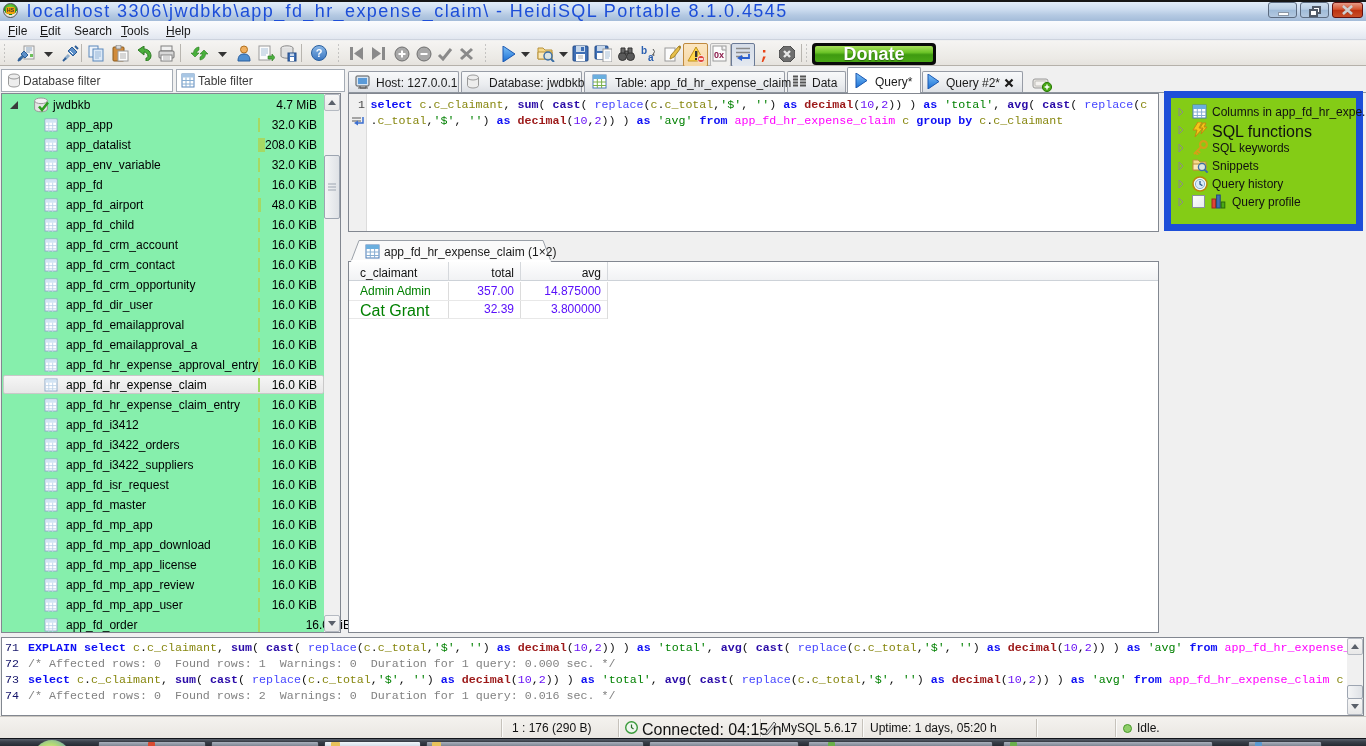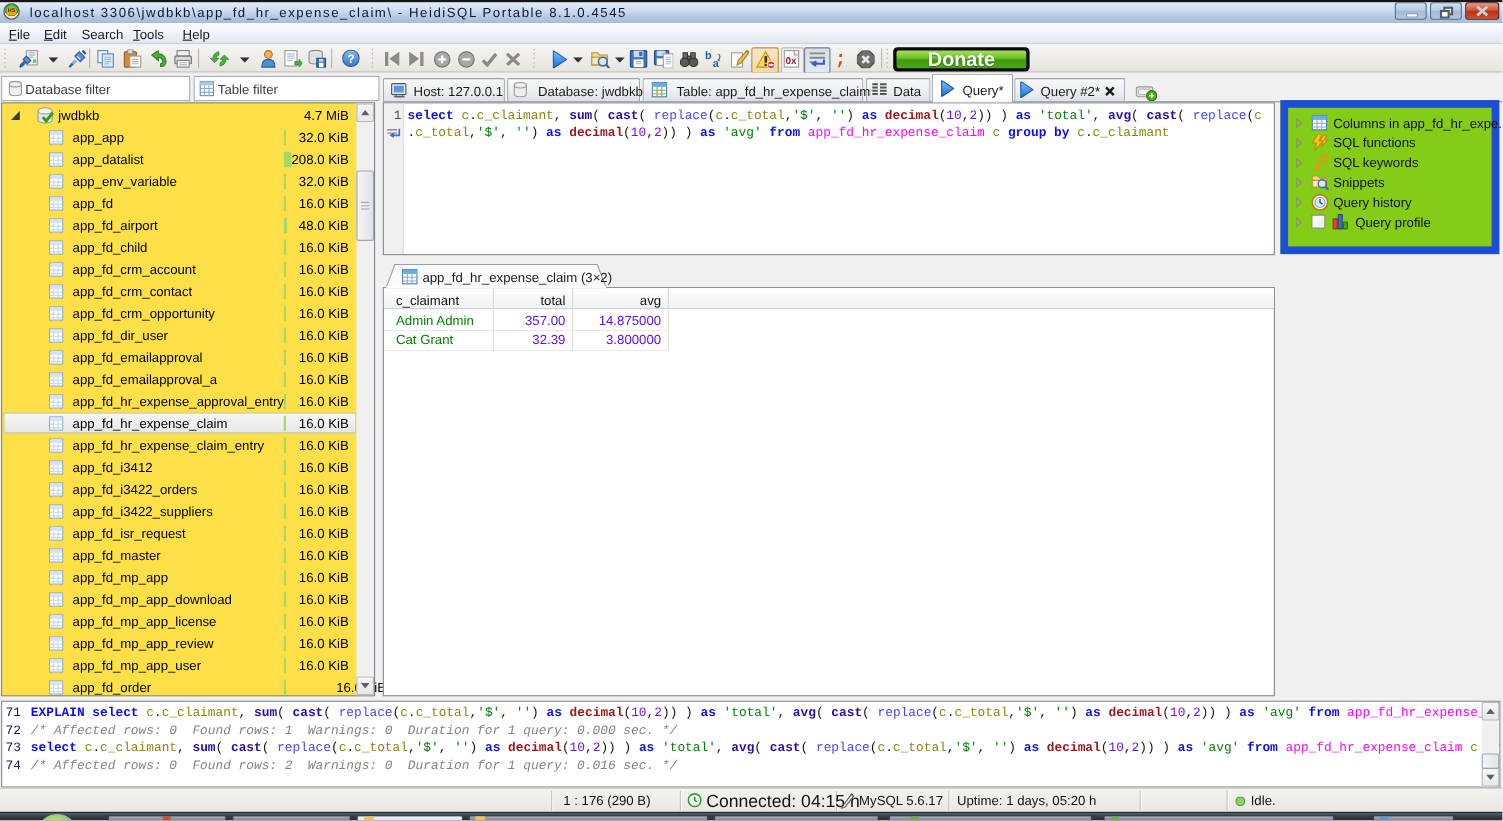--- a/index.html
+++ b/index.html
@@ -8,37 +8,37 @@
 .a{position:absolute}
 .mono{font-family:"Liberation Mono",monospace;font-size:11.67px;white-space:pre}
 .k{color:#0d0ef5;font-weight:bold}
 .f{color:#2a0ba8;font-weight:bold}
 .fn{color:#4545ff}
 .id{color:#87870f}
 .s{color:#008000}
 .dt{color:#9c1919;font-weight:bold}
 .n{color:#6a14f5}
 .tb{color:#ff00ff}
-.cm{color:#828282;font-style:italic}
+.cm{color:#828282;}
 .tabtxt{font-size:12px;color:#1a1a1a}
 .tab{top:71px;height:21px;background:linear-gradient(180deg,#f8f9fa 0%,#ebedf0 60%,#dde0e5 100%);border:1px solid #979ca6;border-bottom:none;border-radius:2px 2px 0 0}
 .tabactive{top:67px;height:25px;background:#fff;border:1px solid #979ca6;border-bottom:none;border-radius:2px 2px 0 0;z-index:3}
 .trow{position:absolute;height:20px;line-height:20px}
 .ticon{position:absolute;left:42px;top:3px}
 .tlabel{position:absolute;left:64px;font-size:12px;color:#000}
 .tsize{position:absolute;right:23px;font-size:12px;color:#000;text-align:right}
 .tbar{position:absolute;left:256px;top:3px;height:14px;background:#a6d964}
 .tbtn{position:absolute;top:1.5px;height:7px;border-radius:2px 2px 0 0;background:linear-gradient(180deg,#aab1bd 0%,#848c99 55%,#6e7683 100%);border:1px solid #3a3f48;border-bottom:none}
 </style>
 </head>
 <body>
 <div class="a" id="titlebar" style="left:0;top:0;width:1366px;height:21px;background:linear-gradient(180deg,#e2edf9 0%,#ccdcef 40%,#b4c9e2 70%,#a4bcd9 100%);border-top:2px solid #161616"></div>
 <div class="a" style="left:3px;top:3px;width:15px;height:15px;border-radius:50%;background:radial-gradient(circle at 50% 30%,#7ed24a 0%,#3fae24 45%,#1d8c12 60%,#e8e4da 62%,#f3efe6 100%);border:1px solid #555"></div>
 <div class="a" style="left:6px;top:7px;width:9px;height:7px;background:#f7a308;border-radius:2px;font-size:5px;font-weight:bold;color:#333;text-align:center;line-height:7px">HS</div>
-<div class="a" style="left:27px;top:3px;height:17px;line-height:17px;font-size:12px;letter-spacing:1.4px;color:#0f172a">localhost 3306\jwdbkb\app_fd_hr_expense_claim\ - HeidiSQL Portable 8.1.0.4545</div>
+<div class="a" style="left:27px;top:3px;height:17px;line-height:17px;font-size:18px;letter-spacing:1.4px;color:#1d4ed8">localhost 3306\jwdbkb\app_fd_hr_expense_claim\ - HeidiSQL Portable 8.1.0.4545</div>
 
 <div class="a" style="left:1268px;top:2px;width:29px;height:16px;border:1px solid #5c6b80;border-radius:3px;background:linear-gradient(180deg,#cfe0ef 0%,#b8cde4 45%,#9fbbd8 50%,#b3c8e0 100%)">
     <div class="a" style="left:9px;top:9px;width:11px;height:4px;background:#fdfdfd;border:1px solid #8a96a5"></div>
   </div>
 <div class="a" style="left:1300px;top:2px;width:29px;height:16px;border:1px solid #5c6b80;border-radius:3px;background:linear-gradient(180deg,#cfe0ef 0%,#b8cde4 45%,#9fbbd8 50%,#b3c8e0 100%)">
     <div class="a" style="left:11px;top:3px;width:9px;height:8px;border:2px solid #505a68;background:#fff"></div>
     <div class="a" style="left:8px;top:6px;width:9px;height:8px;border:2px solid #505a68;background:#fff"></div>
   </div>
 <div class="a" style="left:1332px;top:2px;width:31px;height:16px;border:1px solid #61100e;border-radius:3px;background:linear-gradient(180deg,#e59a86 0%,#d4542f 45%,#bd3312 52%,#c94e28 100%);color:#fff;font-weight:bold;text-align:center;line-height:15px;font-size:12px;text-shadow:0 1px 1px #7a1a0a">
     <svg width="29" height="14" style="display:block">
@@ -345,21 +345,21 @@
       <path d="M1.5 1.5 L8.5 8.5 M8.5 1.5 L1.5 8.5" stroke="#1a1a1a" stroke-width="2.2"></path>
     </svg>
 <svg class="a" style="left:1032px;top:77px" width="21" height="15">
       <rect x="1" y="2" width="15" height="9" rx="2" fill="#e6e4e0" stroke="#9a9a9a"></rect>
       <rect x="3" y="4" width="11" height="5" rx="1" fill="#f4f2ef" stroke="#c0beba"></rect>
       <circle cx="15" cy="10" r="4.6" fill="#4aa816" stroke="#2a7a08"></circle>
       <path d="M15 7.6v4.8M12.6 10h4.8" stroke="#fff" stroke-width="1.4"></path>
     </svg>
 </div>
 
-<div class="a" id="tree" style="left:1px;top:93px;width:340px;height:540px;background:#fde047;border:1px solid #828790">
+<div class="a" id="tree" style="left:1px;top:93px;width:340px;height:540px;background:#86efac;border:1px solid #828790">
     <div id="treerows">
 <div class="trow" style="left:0;top:1px;width:338px">
         <svg style="position:absolute;left:8px;top:6px" width="9" height="9">
           <path d="M8 0 V8 H0 Z" fill="#3a3a3a"></path>
         </svg>
         <svg style="position:absolute;left:31px;top:2px" width="17" height="16">
           <path d="M1.6 3.8 V12 A6.4 2.8 0 0 0 14.4 12 V3.8" fill="#e4e4e4" stroke="#9a9a9a"></path>
           <ellipse cx="8" cy="3.8" rx="6.4" ry="2.8" fill="#f2f2f2" stroke="#9a9a9a"></ellipse>
           <path d="M6 9.5 l3 3.5 6-7.5" stroke="#2e9e20" stroke-width="2.6" fill="none"></path>
         </svg>
@@ -660,39 +660,39 @@
 
 <svg class="a" style="left:350px;top:240px;z-index:2" width="202" height="22">
       <path d="M9 .5 H193 L201 21.5 H1 Z" fill="#fafafa" stroke="#9aa0a8"></path>
       <path d="M1.2 21 H200.8" stroke="#fff" stroke-width="2"></path>
     </svg>
 <svg class="a" style="left:365px;top:244px;z-index:3" width="15" height="15">
       <rect x="1" y="1" width="13" height="13" fill="#fff" stroke="#4a7ab5"></rect>
       <rect x="1" y="1" width="13" height="4" fill="#6aaede"></rect>
       <path d="M1 8 h13 M1 11.5 h13 M5.3 5 v9 M9.6 5 v9" stroke="#88aed2"></path>
     </svg>
-<div class="a tabtxt" style="left:384px;top:245px;z-index:3">app_fd_hr_expense_claim (3×2)</div>
+<div class="a tabtxt" style="left:384px;top:245px;z-index:3">app_fd_hr_expense_claim (1×2)</div>
 
 <div class="a" style="left:348px;top:261px;width:811px;height:372px;background:#fff;border:1px solid #828790">
 <div style="position:absolute;left:0;top:0;width:809px;height:19px;background:linear-gradient(180deg,#fefefe,#f1f2f4);border-bottom:1px solid #cdd2d8"></div>
 <div style="position:absolute;left:99px;top:0;width:1px;height:19px;background:#d5d8dc"></div>
 <div style="position:absolute;left:171px;top:0;width:1px;height:19px;background:#d5d8dc"></div>
 <div style="position:absolute;left:258px;top:0;width:1px;height:19px;background:#d5d8dc"></div>
 <div style="position:absolute;left:11px;top:4px;font-size:12px">c_claimant</div>
 <div style="position:absolute;left:0;top:4px;width:165px;text-align:right;font-size:12px">total</div>
 <div style="position:absolute;left:0;top:4px;width:252px;text-align:right;font-size:12px">avg</div>
 <div style="position:absolute;left:99px;top:20px;width:1px;height:37px;background:#dcdcdc"></div>
 <div style="position:absolute;left:171px;top:20px;width:1px;height:37px;background:#dcdcdc"></div>
 <div style="position:absolute;left:258px;top:20px;width:1px;height:37px;background:#dcdcdc"></div>
 <div style="position:absolute;left:0;top:38px;width:258px;height:1px;background:#e8e8e8"></div>
 <div style="position:absolute;left:0;top:56px;width:258px;height:1px;background:#e8e8e8"></div>
 <div style="position:absolute;left:11px;top:22px;font-size:12px;color:#008000">Admin Admin</div>
 <div style="position:absolute;left:0;top:22px;width:165px;text-align:right;font-size:12px;color:#5a10fa">357.00</div>
 <div style="position:absolute;left:0;top:22px;width:252px;text-align:right;font-size:12px;color:#5a10fa">14.875000</div>
-<div style="position:absolute;left:11px;top:40px;font-size:12px;color:#008000">Cat Grant</div>
+<div style="position:absolute;left:11px;top:40px;font-size:16px;color:#008000">Cat Grant</div>
 <div style="position:absolute;left:0;top:40px;width:165px;text-align:right;font-size:12px;color:#5a10fa">32.39</div>
 <div style="position:absolute;left:0;top:40px;width:252px;text-align:right;font-size:12px;color:#5a10fa">3.800000</div>
 </div>
 </div>
 
 <div class="a" id="rightpanel" style="left:1164px;top:91px;width:199px;height:140px;background:#84cc16;border:7px solid #1d4ed8">
 <svg style="position:absolute;left:7px;top:9px" width="6" height="10">
       <path d="M1 1 L5 5 L1 9 Z" fill="none" stroke="#8a8a8a"></path>
     </svg>
 <svg style="position:absolute;left:21px;top:6px" width="15" height="15">
@@ -701,21 +701,21 @@
       <path d="M1 8 h13 M1 11.5 h13 M5.3 5 v9 M9.6 5 v9" stroke="#88aed2"></path>
     </svg>
 <div style="position:absolute;left:41px;top:7px;font-size:12px;white-space:nowrap">Columns in app_fd_hr_expe...</div>
 <svg style="position:absolute;left:7px;top:27px" width="6" height="10">
       <path d="M1 1 L5 5 L1 9 Z" fill="none" stroke="#8a8a8a"></path>
     </svg>
 <svg style="position:absolute;left:21px;top:24px" width="16" height="15">
       <path d="M6 0 L1 8 H5 L3 15 L11 6 H7 L10 0 Z" fill="#f5c518" stroke="#c08a10"></path>
       <path d="M11 1 L8 6 H11 L9 12 L15 5 H12 L14 1 Z" fill="#f5c518" stroke="#c08a10"></path>
     </svg>
-<div style="position:absolute;left:41px;top:25px;font-size:12px">SQL functions</div>
+<div style="position:absolute;left:41px;top:25px;font-size:16px">SQL functions</div>
 <svg style="position:absolute;left:7px;top:45px" width="6" height="10">
       <path d="M1 1 L5 5 L1 9 Z" fill="none" stroke="#8a8a8a"></path>
     </svg>
 <svg style="position:absolute;left:21px;top:42px" width="16" height="15">
       <circle cx="11.5" cy="4.5" r="3.4" fill="none" stroke="#d4a017" stroke-width="2.2"></circle>
       <path d="M9 7 L2 14 M3.5 12.5 L6 15 M5.5 10.5 L8 13" stroke="#d4a017" stroke-width="2"></path>
     </svg>
 <div style="position:absolute;left:41px;top:43px;font-size:12px">SQL keywords</div>
 <svg style="position:absolute;left:7px;top:63px" width="6" height="10">
       <path d="M1 1 L5 5 L1 9 Z" fill="none" stroke="#8a8a8a"></path>

